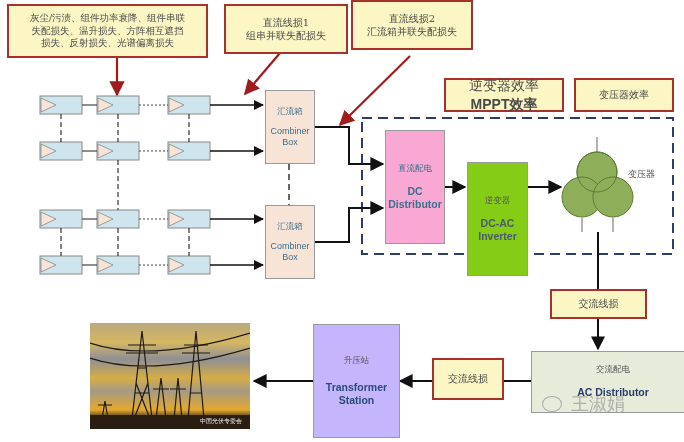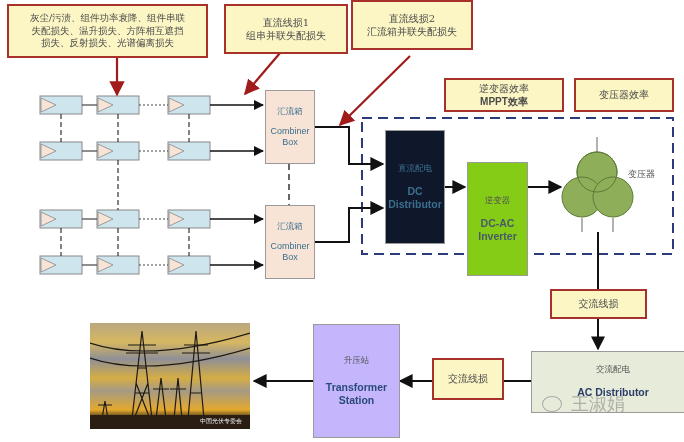--- a/index.html
+++ b/index.html
@@ -150,21 +150,21 @@
   <div>损失、反射损失、光谱偏离损失</div>
 </div>
 <div class="note" style="left:224px;top:4px;width:124px;height:50px;font-size:10px;">
   <div>直流线损1</div>
   <div>组串并联失配损失</div>
 </div>
 <div class="note" style="left:351px;top:0;width:122px;height:50px;font-size:10px;">
   <div>直流线损2</div>
   <div>汇流箱并联失配损失</div>
 </div>
-<div class="note" style="left:444px;top:78px;width:120px;height:34px;font-size:10px;">
+<div class="note" style="left:444px;top:78px;width:120px;height:34px;font-size:14px;">
   <div>逆变器效率</div>
   <div style="font-weight:bold;font-family:'Liberation Sans',sans-serif;">MPPT效率</div>
 </div>
 <div class="note" style="left:574px;top:78px;width:100px;height:34px;font-size:10px;">
   <div>变压器效率</div>
 </div>
 <div class="note" style="left:550px;top:289px;width:97px;height:30px;font-size:10px;">
   <div>交流线损</div>
 </div>
 <div class="note" style="left:432px;top:358px;width:72px;height:42px;font-size:10px;">
@@ -175,21 +175,21 @@
   <div class="cn" style="margin-bottom:8px;">汇流箱</div>
   <div class="en">Combiner</div>
   <div class="en">Box</div>
 </div>
 <div class="block" style="left:265px;top:205px;width:50px;height:74px;background:#f7e4d6;">
   <div class="cn" style="margin-bottom:8px;">汇流箱</div>
   <div class="en">Combiner</div>
   <div class="en">Box</div>
 </div>
 
-<div class="block" style="left:385px;top:130px;width:60px;height:114px;background:#0f172a;">
+<div class="block" style="left:385px;top:130px;width:60px;height:114px;background:#f9a8d4;">
   <div class="cn" style="margin-bottom:10px;">直流配电</div>
   <div class="en-b" style="color:#3b6f8e;text-align:center;">DC</div>
   <div class="en-b" style="color:#3b6f8e;">Distributor</div>
 </div>
 
 <div class="block" style="left:467px;top:130px;width:61px;height:114px;background:#84cc16;margin-top:32px;">
   <div class="cn-dark" style="margin-bottom:10px;">逆变器</div>
   <div class="en-b" style="color:#4a5a6a;">DC-AC</div>
   <div class="en-b" style="color:#4a5a6a;">Inverter</div>
 </div>

